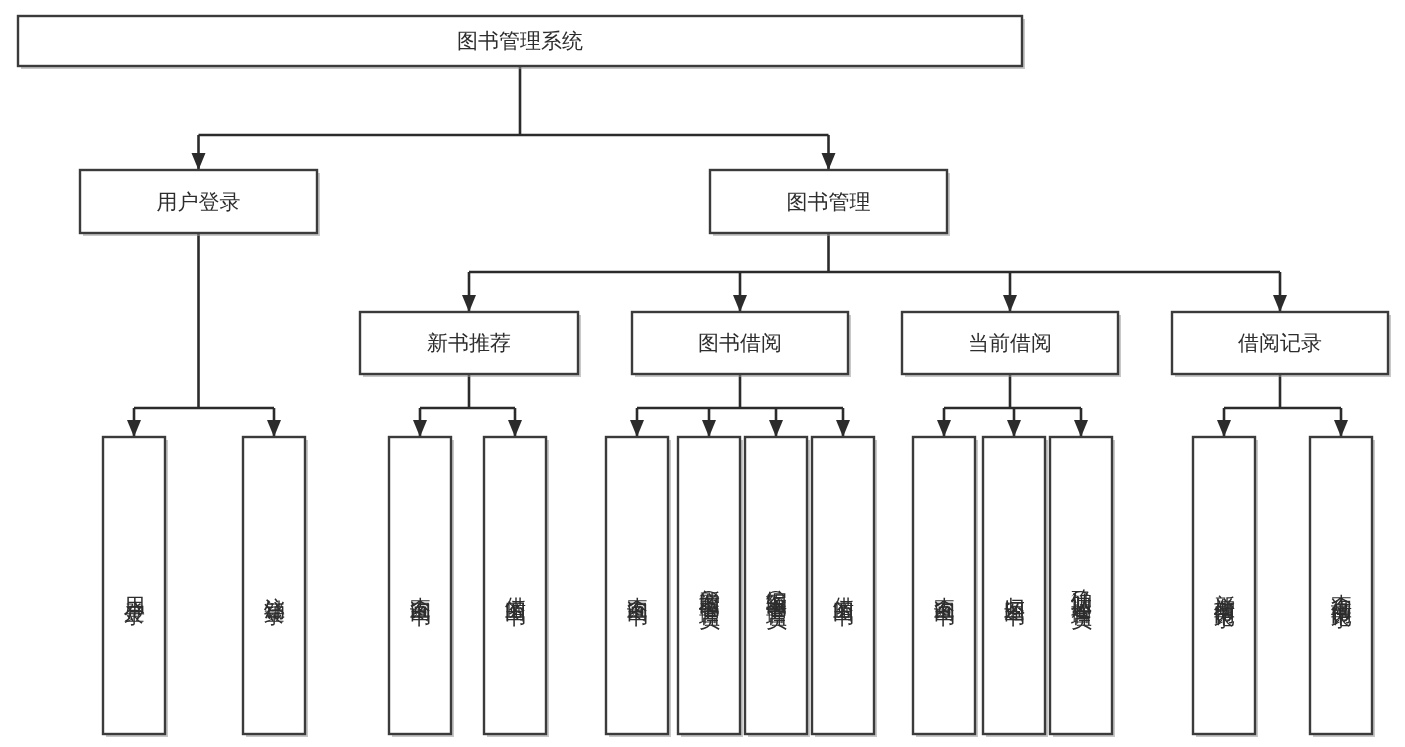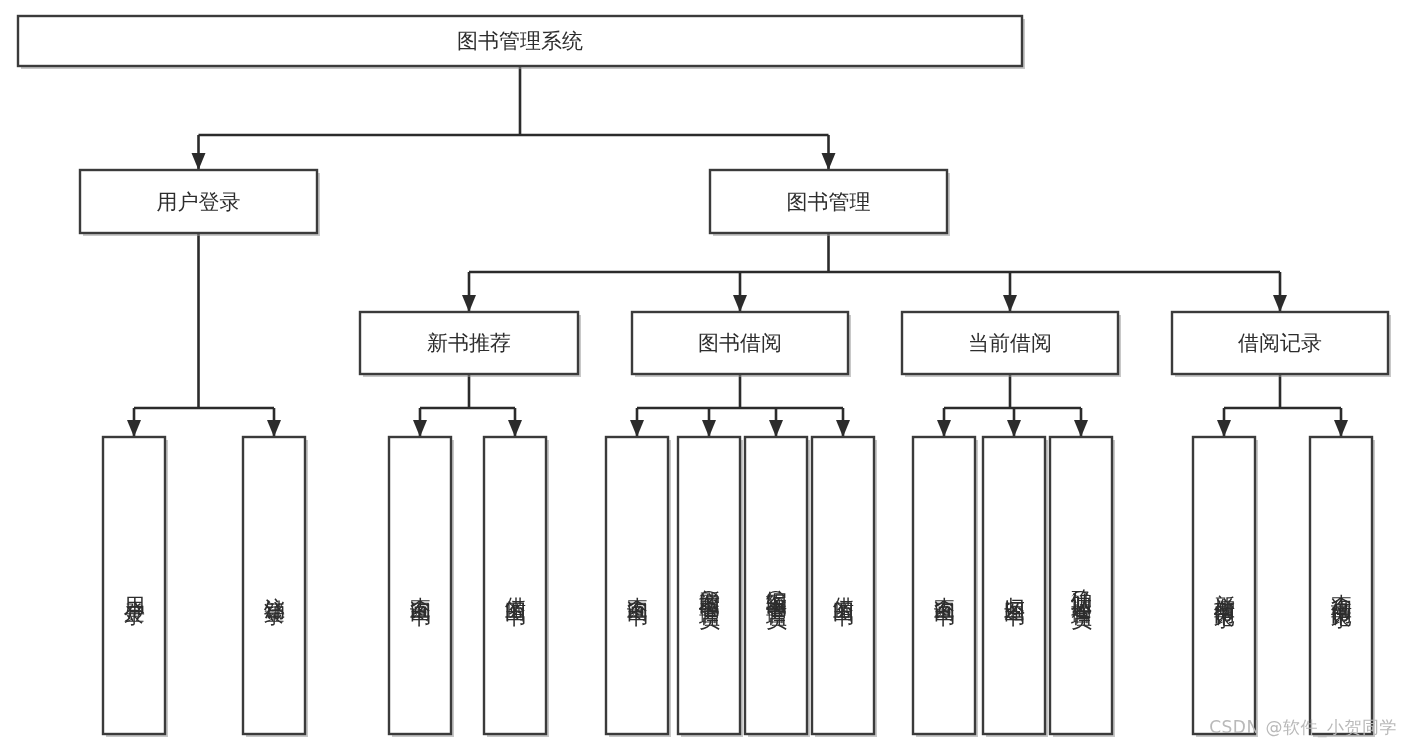--- a/index.html
+++ b/index.html
@@ -224,14 +224,13 @@
         <span>确认归还（管理员）</span>
       </div>
       <div class="leaf-label" style="left: 1193px; top: 453px; width: 62px; height: 265px; display: flex; align-items: center; justify-content: center;">
         <span>新增借阅记录</span>
       </div>
       <div class="leaf-label" style="left: 1310px; top: 453px; width: 62px; height: 265px; display: flex; align-items: center; justify-content: center;">
         <span>查询借阅记录</span>
       </div>
     </div>
 
-  <div class="watermark">CSDN @软件_小贺同学</div>
 </div>
 
 </body></html>

